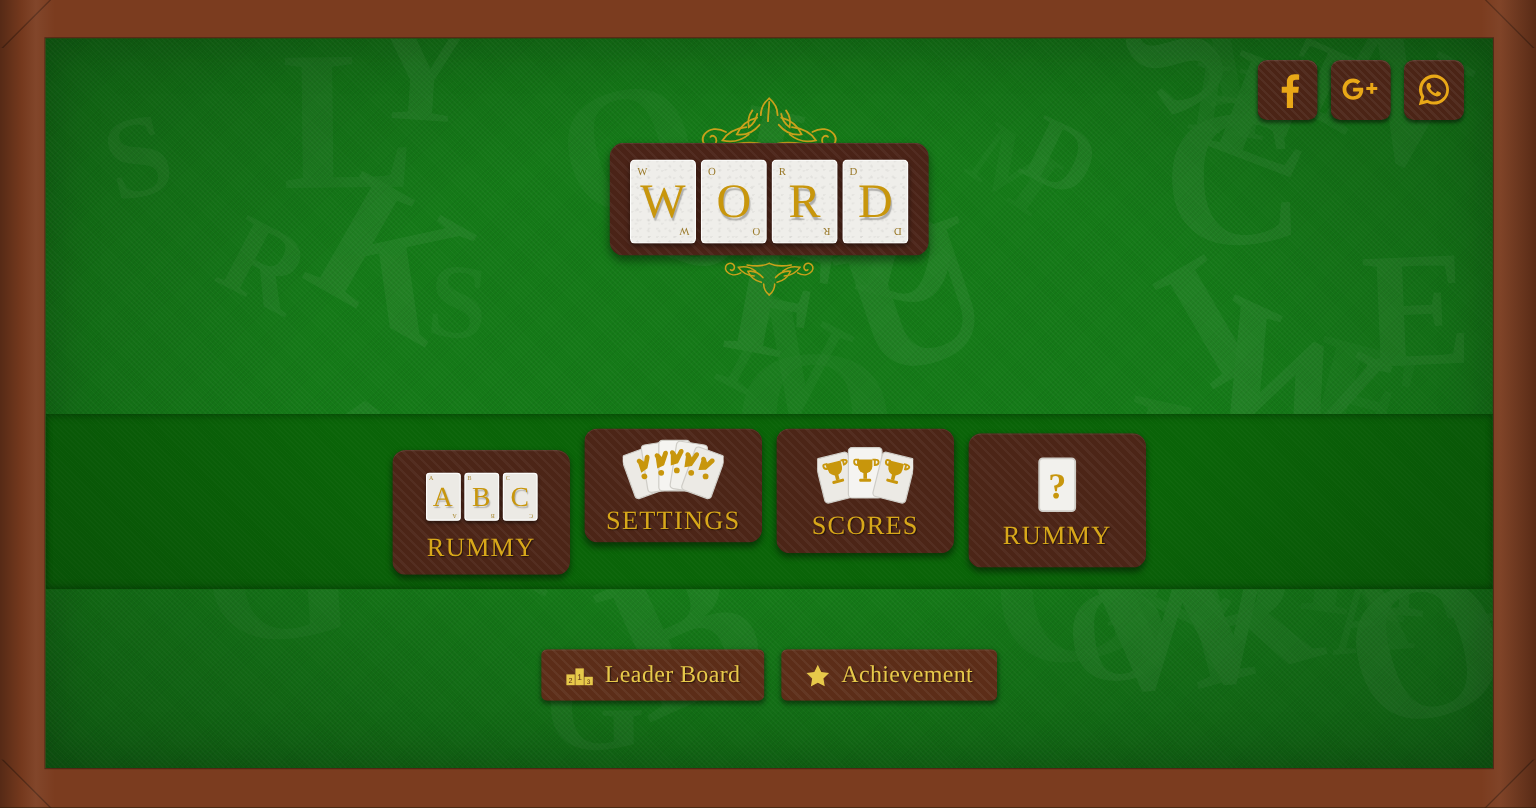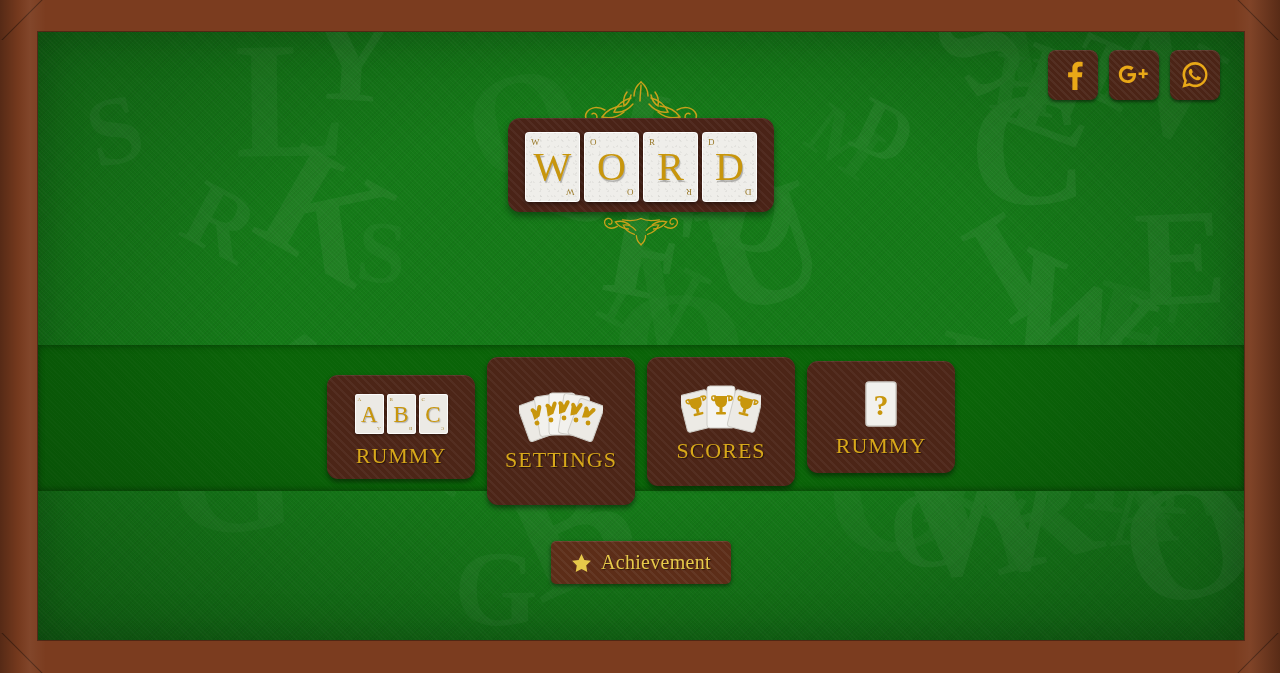--- a/index.html
+++ b/index.html
@@ -164,22 +164,22 @@
     display:flex; flex-direction:column; align-items:center; justify-content:center;
     cursor:pointer;
   }
   .tile .art { height:58px; display:flex; align-items:center; justify-content:center; }
   .tile .tlabel {
     font-family:"Liberation Serif", serif;
     font-size:22px; color:#d8a81a; letter-spacing:1px;
     text-shadow:1px 1px 1px rgba(0,0,0,.5);
   }
   .tile.play  { margin-top:18px; height:104px; }
-  .tile.settings { margin-top:0; height:148px; }
-  .tile.scores   { margin-top:0; height:129px; }
+  .tile.settings { margin-top:0; height:95px; }
+  .tile.scores   { margin-top:0; height:104px; }
   .tile.help     { margin-top:4px; height:112px; }
 
   
   .mini-cards { display:flex; gap:3px; }
   .mcard {
     position:relative; width:29px; height:40px;
     background:#eceae5; border-radius:3px;
     box-shadow:0 1px 3px rgba(0,0,0,.45), inset 0 0 0 1px rgba(255,255,255,.85);
     display:flex; align-items:center; justify-content:center;
   }
@@ -458,20 +458,33 @@
           <rect x="3" y="3" width="30" height="44" rx="3" fill="#f2f1ed" stroke="#cfcdc7" stroke-width="1.5"></rect>
           <text x="18" y="36" text-anchor="middle" font-family="Liberation Serif, serif" font-size="30" font-weight="bold" fill="#c8960c">?</text>
         </svg>
       </div>
       <div class="tlabel">RUMMY</div>
     </div>
   </div>
 
   <div id="bottom-bar">
 
+    <div class="pill" id="leaderboard-button">
+      <span class="picon">
+        <svg width="24" height="18" viewBox="0 0 24 18">
+          <rect x="1" y="8" width="7" height="9" fill="#e7c94a"></rect>
+          <rect x="8.5" y="3" width="7" height="14" fill="#e7c94a"></rect>
+          <rect x="16" y="10" width="7" height="7" fill="#e7c94a"></rect>
+          <text x="4.5" y="15.5" text-anchor="middle" font-family="Liberation Sans, sans-serif" font-size="6" fill="#5c2d18">2</text>
+          <text x="12" y="13" text-anchor="middle" font-family="Liberation Sans, sans-serif" font-size="7" fill="#5c2d18">1</text>
+          <text x="19.5" y="16" text-anchor="middle" font-family="Liberation Sans, sans-serif" font-size="5.5" fill="#5c2d18">3</text>
+        </svg>
+      </span>
+      <span class="plabel">Leader Board</span>
+    </div>
 
     <div class="pill" id="achievement-button">
       <span class="picon">
         <svg width="21" height="20" viewBox="0 0 21 20">
           <path d="M10.5 1l2.9 5.9 6.5.95-4.7 4.6 1.1 6.5-5.8-3.05L4.7 19l1.1-6.5L1.1 7.85l6.5-.95z" fill="#e7c94a"></path>
         </svg>
       </span>
       <span class="plabel">Achievement</span>
     </div>
 

